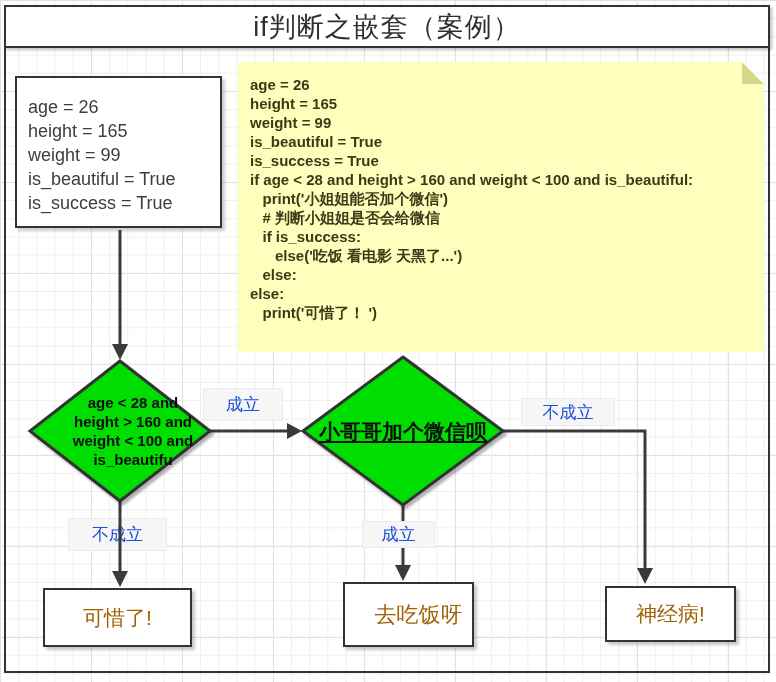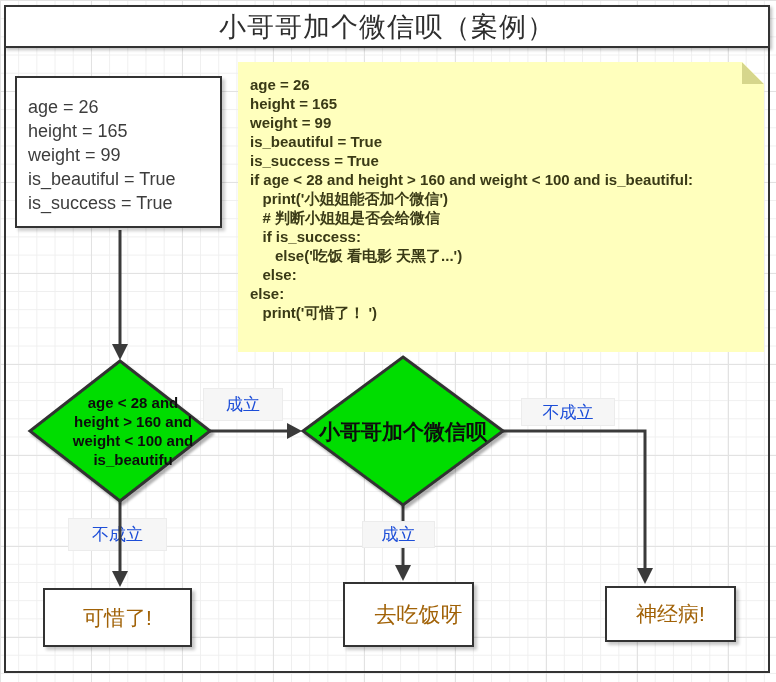--- a/index.html
+++ b/index.html
@@ -51,21 +51,21 @@
     right:0;top:0;width:22px;height:22px;
     background:#d6d68c;
     clip-path:polygon(0 0,100% 100%,0 100%);
   }
   #connector-layer{left:0;top:0;width:776px;height:682px;z-index:2;}
   .diamond-text{
     z-index:3;display:flex;flex-direction:column;align-items:center;justify-content:center;
     text-align:center;font-weight:bold;color:#0d0d0d;
   }
   #diamond1-text{left:45px;top:393px;width:176px;font-size:15px;line-height:19px;}
-  #diamond2-text{left:305px;top:418px;width:196px;font-size:21px;}
+  #diamond2-text{left:305px;top:418px;width:196px;font-size:21px;text-decoration:underline;}
   .edge-label{
     background:#f6f6f6;border:1px solid #ececec;
     color:#1d4ed8;font-size:17px;
     display:flex;align-items:center;justify-content:center;
     z-index:3;
   }
   #label-cond1-true{left:203px;top:388px;width:80px;height:33px;}
   #label-cond2-false{left:521px;top:398px;width:94px;height:28px;}
   #label-cond1-false{left:68px;top:518px;width:99px;height:33px;z-index:1;}
   #label-cond2-true{left:362px;top:521px;width:73px;height:27px;}
@@ -80,21 +80,21 @@
   #result-crazy{left:579px;top:586px;width:131px;height:56px;font-size:21px;margin-left:26px;}
 </style>
 </head>
 <body>
 
 <div id="canvas">
 
   <div id="frame" class="abs"></div>
 
   <div id="title-bar" class="abs">
-    <span class="title">小哥哥加个微信呗（案例）</span>
+    <span class="title">if判断之嵌套（案例）</span>
   </div>
 
   <div id="code-box" class="abs">
     <div class="ln">age = 26</div>
     <div class="ln">height = 165</div>
     <div class="ln">weight = 99</div>
     <div class="ln">is_beautiful = True</div>
     <div class="ln">is_success = True</div>
   </div>
 

